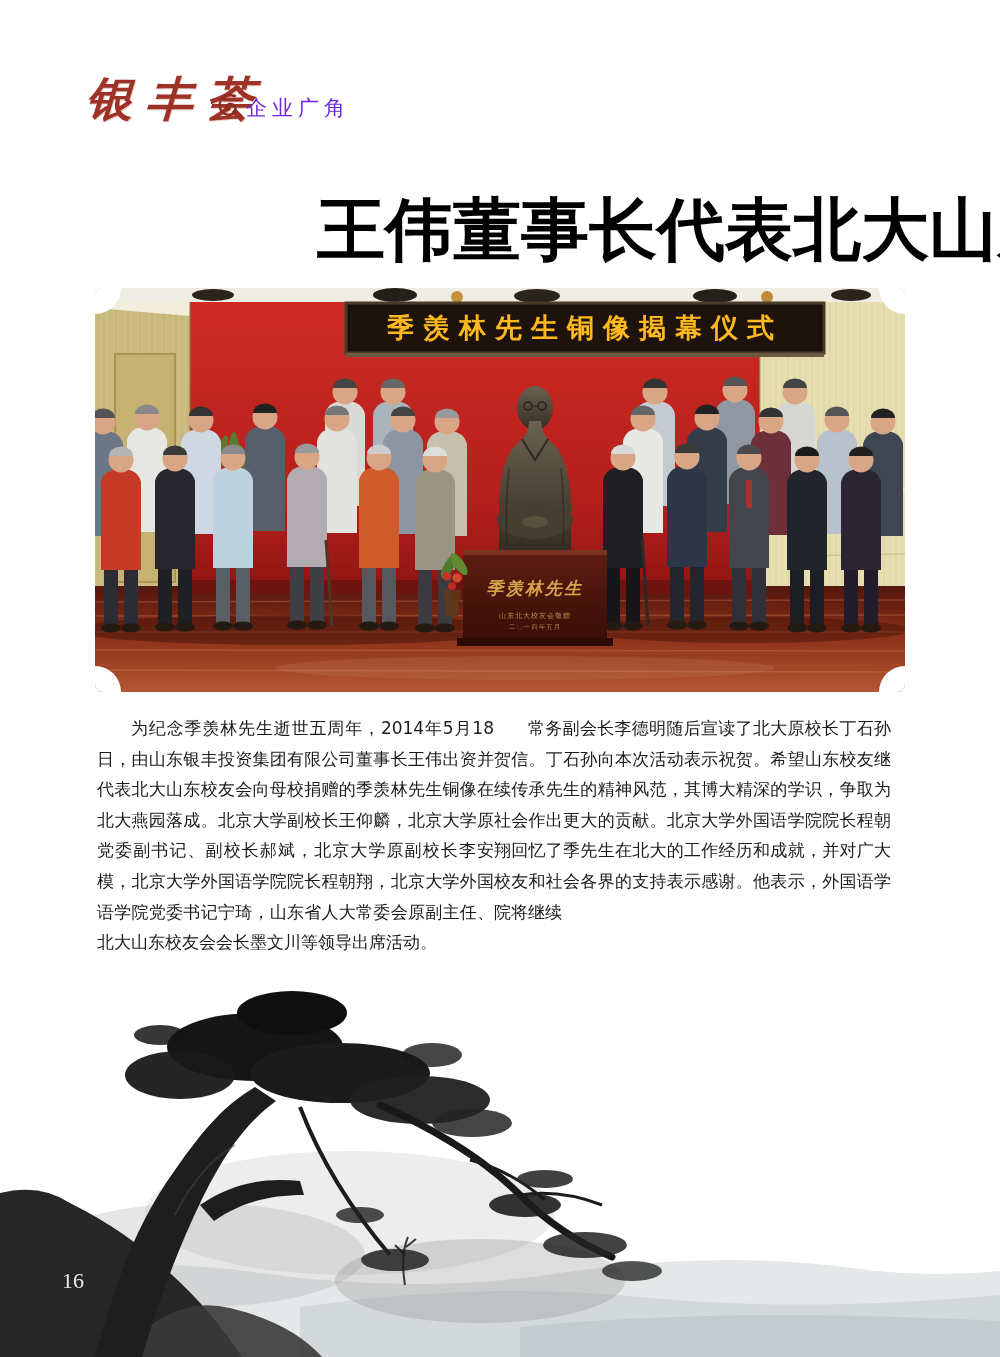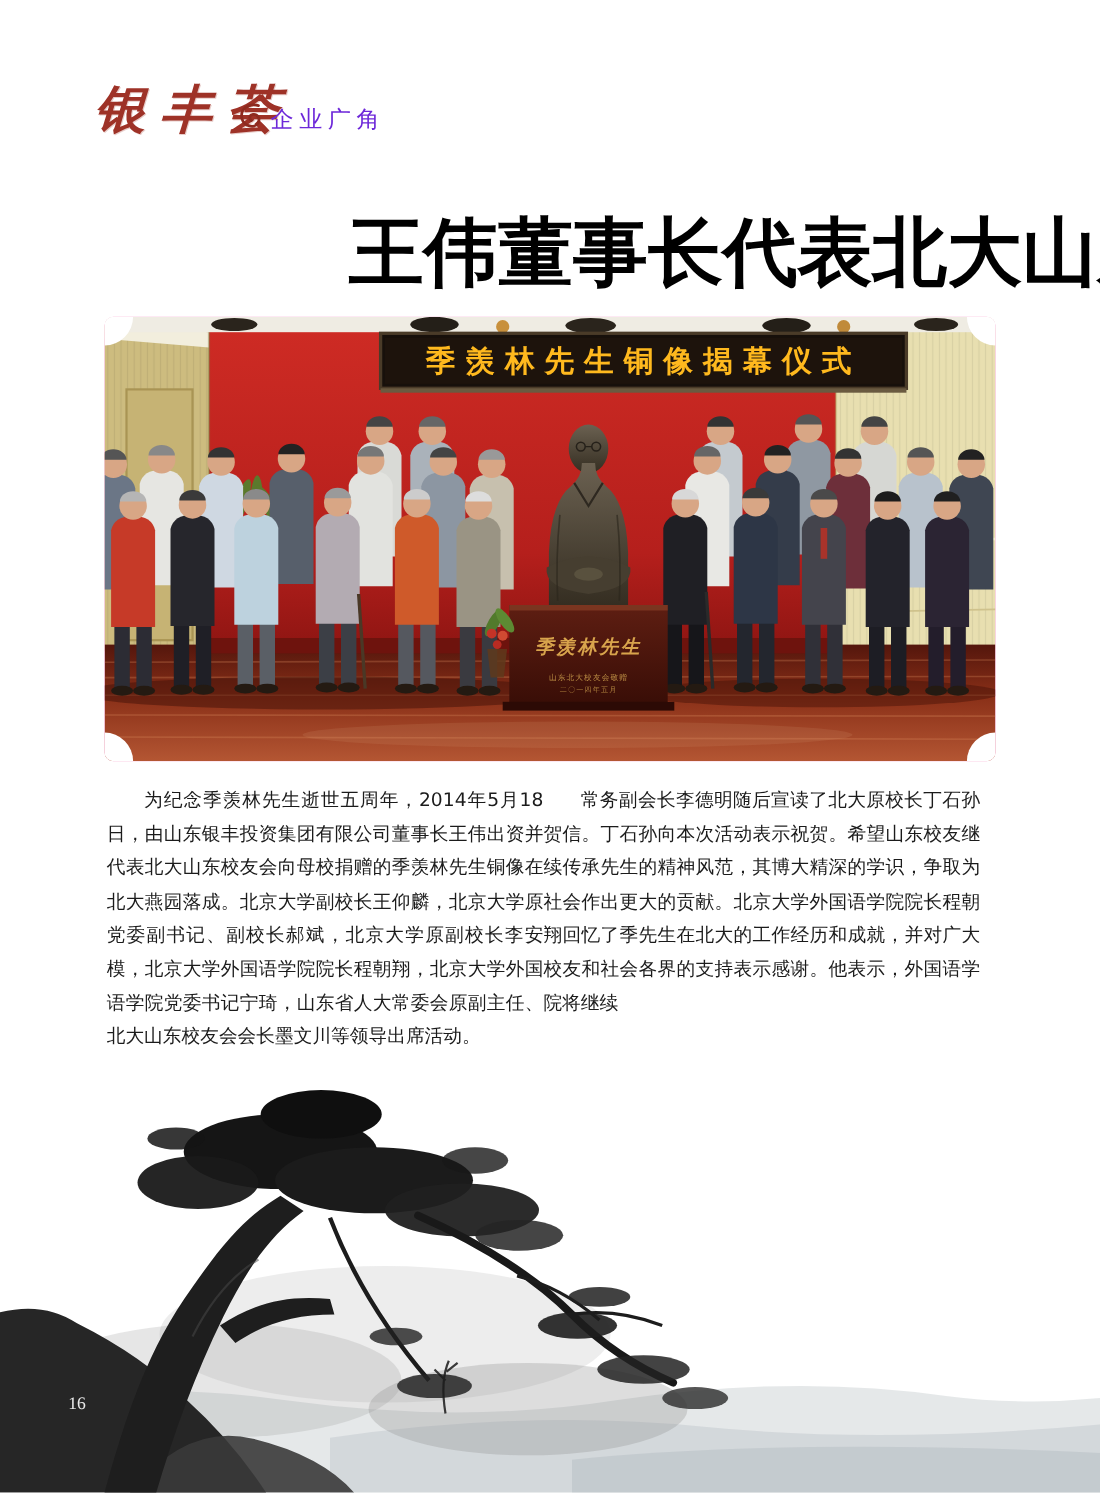--- a/index.html
+++ b/index.html
@@ -22,40 +22,40 @@
   }
   
   .headline{
     position:absolute;left:317px;top:185px;z-index:3;white-space:nowrap;
     font-family:"Liberation Serif","DejaVu Serif",serif;
     font-size:68px;font-weight:900;color:#000000;letter-spacing:0px;
   }
   
   .photo{
     position:absolute;left:95px;top:288px;width:810px;height:404px;
-    border-radius:8px;overflow:hidden;z-index:2;background:#f9a8d4;
+    border-radius:8px;overflow:hidden;z-index:2;background:#c4b5fd;
   }
   .photo svg{display:block;}
   
   .columns{
     position:absolute;left:97px;top:713px;width:810px;z-index:2;
     display:flex;
   }
   .col{
     width:397px;font-size:17px;line-height:30.6px;color:#1b1b1b;
     text-align:justify;text-justify:inter-ideograph;
   }
   .col p{margin:0;text-indent:2em;}
   
   .mountains{position:absolute;left:0;top:1185px;z-index:0;}
   .pine{position:absolute;left:0;top:955px;z-index:1;}
   .page-number{
     position:absolute;left:62px;top:1268px;z-index:4;
     font-family:"Liberation Serif","DejaVu Serif",serif;
-    font-size:16px;color:#e9e9e9;
+    font-size:22px;color:#e9e9e9;
   }
 </style>
 </head>
 <body>
 
 <div class="brand">银丰荟</div>
 <svg class="swirl" width="26" height="26" viewBox="0 0 26 26">
   <path d="M19,4 C9,1 2,8 4,16 C6,23 15,25 18.5,20 C21,16 18,11.5 14,12 C10.8,12.4 10,16 12.5,17.6" fill="none" stroke="#8e2a1f" stroke-width="2.5" stroke-linecap="round"></path>
 </svg>
 <div class="section-label">企业广角</div>

